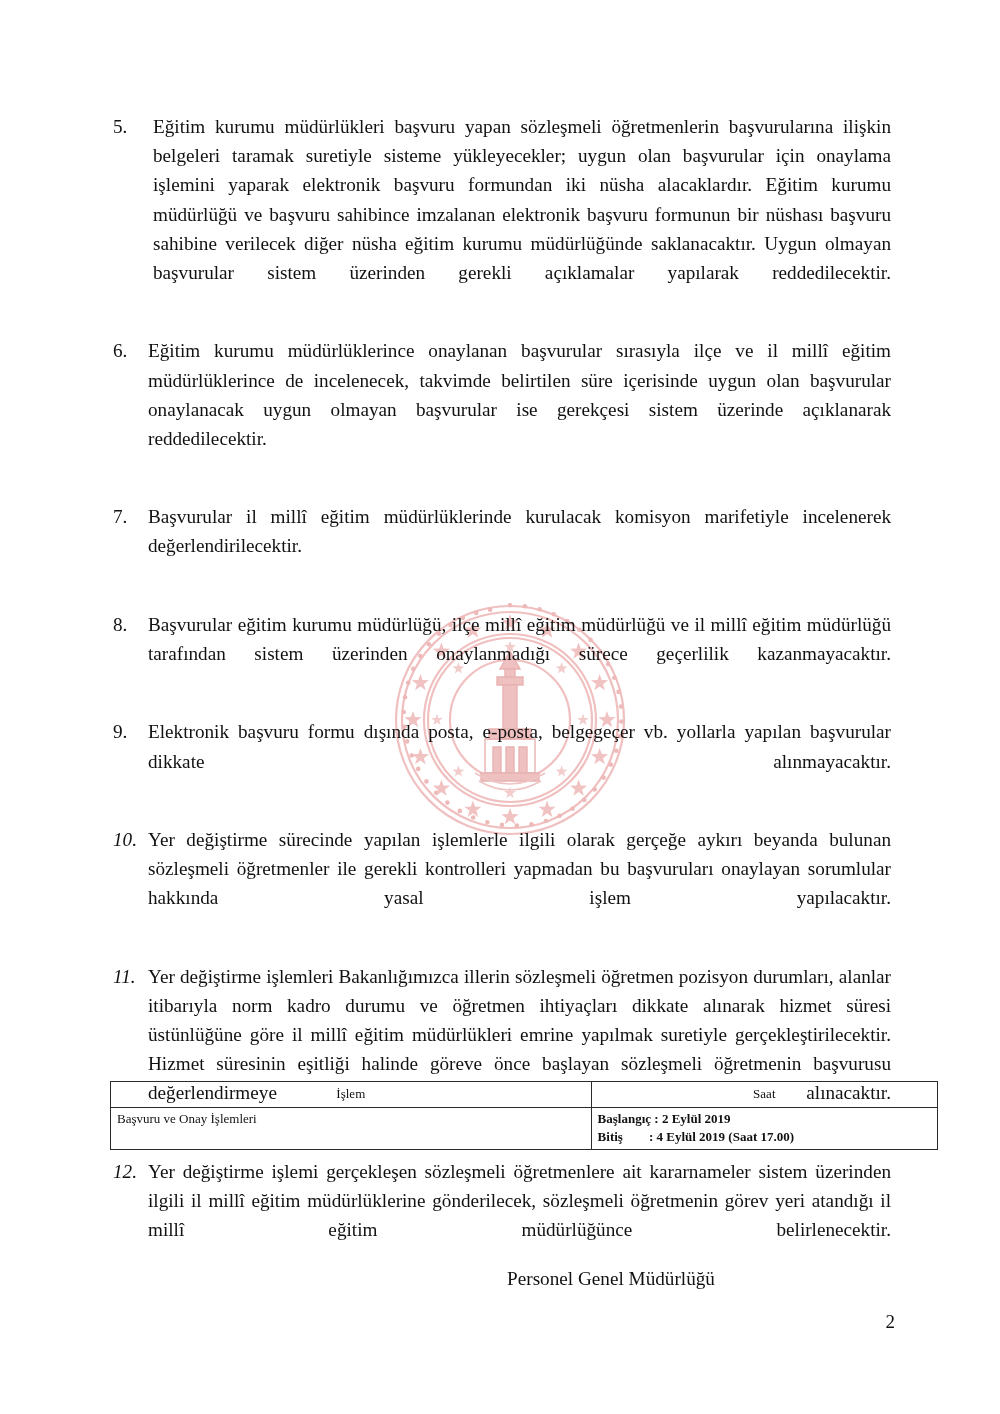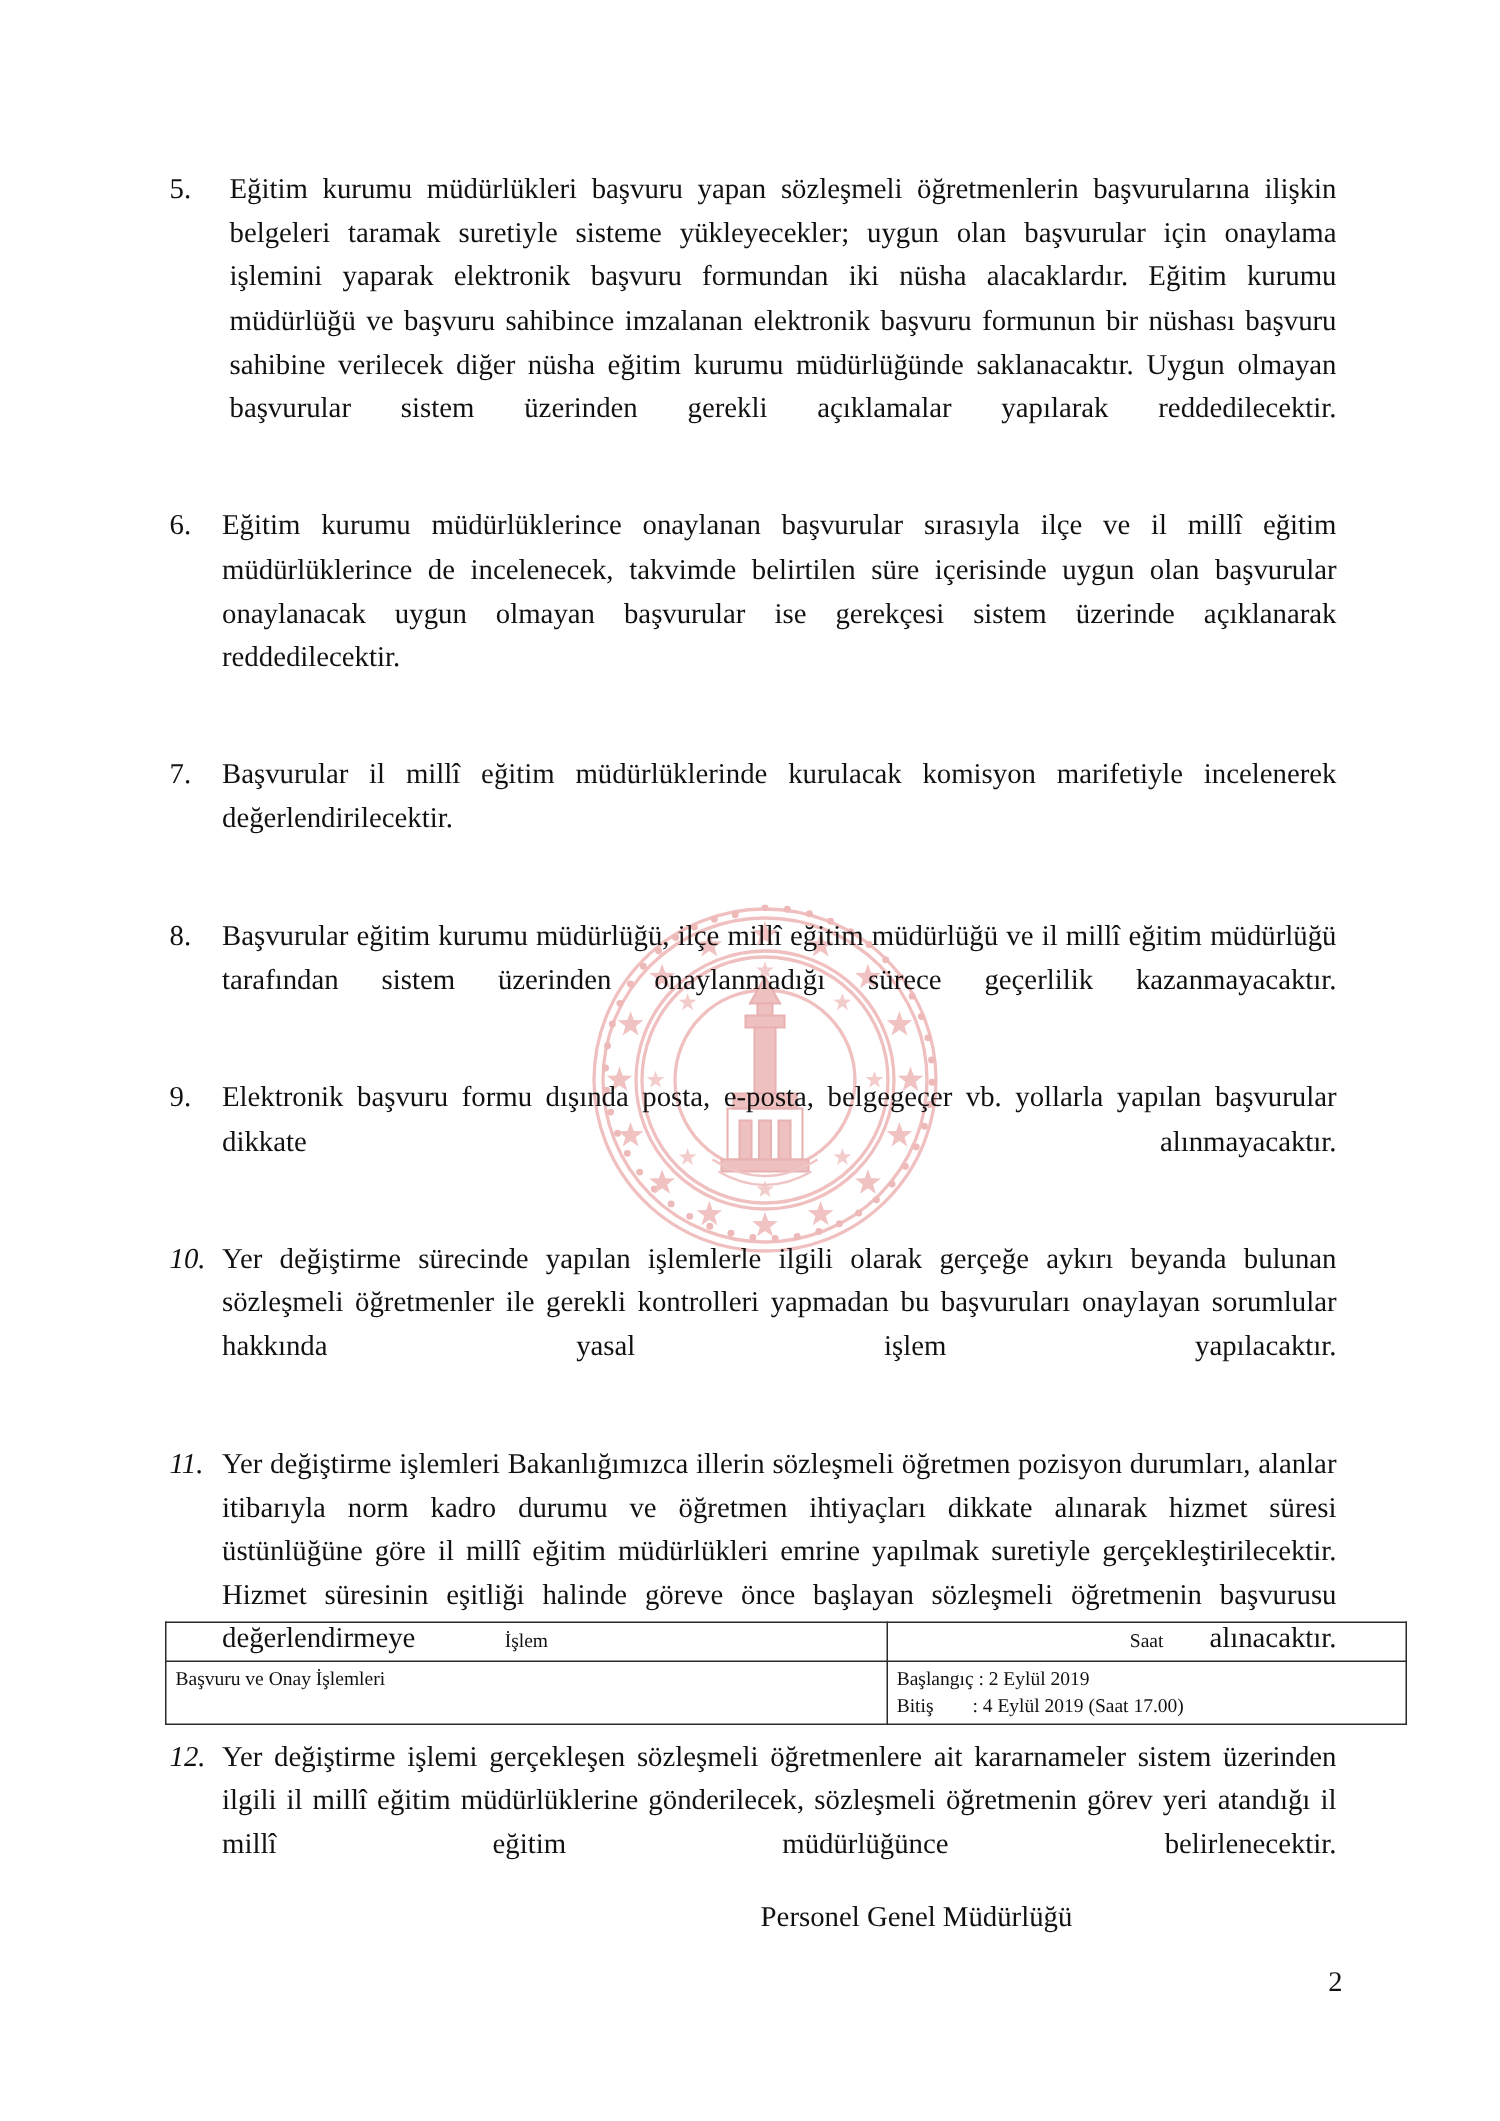--- a/index.html
+++ b/index.html
@@ -113,21 +113,21 @@
     vertical-align: top;
     font-weight: normal;
   }
   table.takvim th {
     text-align: center;
     padding: 3px 6px 4px 6px;
   }
   table.takvim .col-islem { width: 488px; }
   table.takvim .col-tarih { width: 340px; }
 
-  .cell-line { display: block; white-space: pre; }
+  .cell-line { display: block; white-space: pre; font-weight: bold; }
 
   
   .signature {
     position: absolute;
     left: 0;
     top: 1268px;
     width: 1000px;
     text-align: center;
     font-size: 19.2px;
     z-index: 2;

